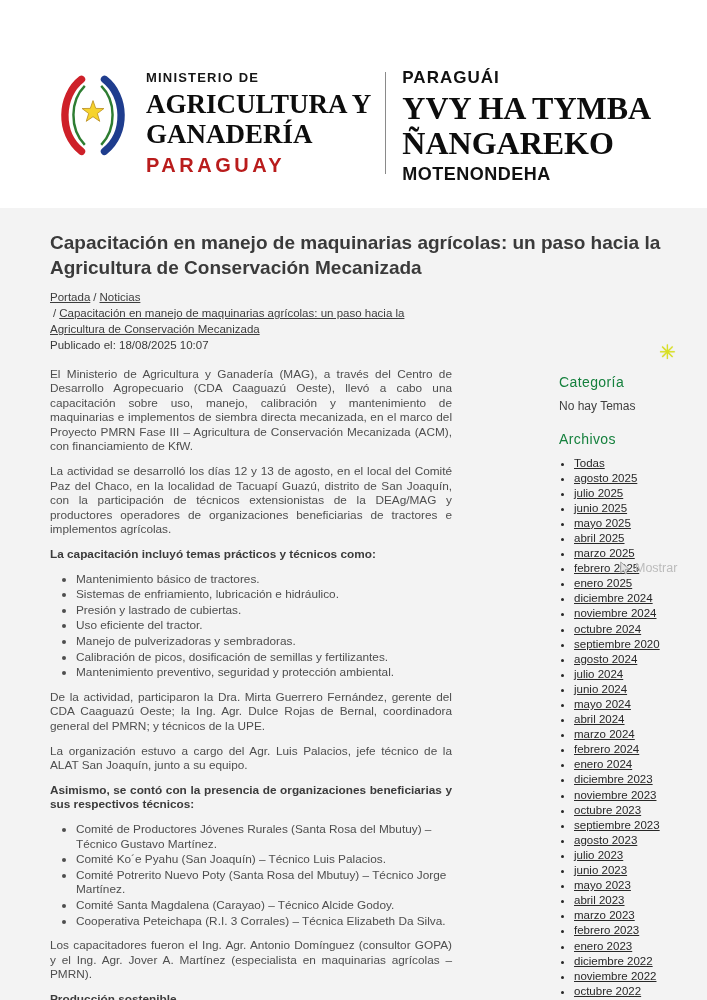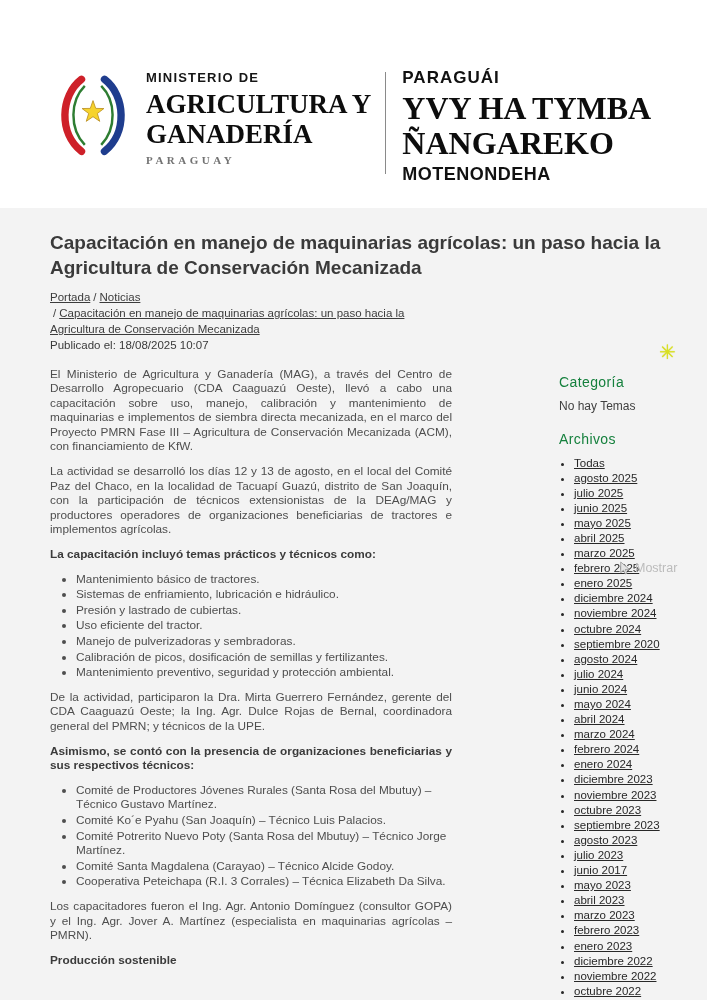--- a/index.html
+++ b/index.html
@@ -6,21 +6,21 @@
   html,body { width:707px; }
   body { font-family:"Liberation Sans", sans-serif; background:#ffffff; }
   .page { position:relative; width:707px; height:1000px; overflow:hidden; background:#f3f3f3;margin-top:36px; }
 
   
   .site-header { background:#ffffff; height:172px; display:flex; align-items:flex-start; padding:30px 0 0 52px; }
   .logo { width:82px; height:102px; margin-right:12px; flex:none; }
   .mag-text { padding-top:4px; }
   .mt-l1 { font-size:13px; font-weight:bold; letter-spacing:1.2px; color:#161616; margin-bottom:4px; }
   .serif-big { font-family:"Liberation Serif", serif; font-size:27px; font-weight:bold; color:#0d0d0d; line-height:1.12; }
-  .mt-l4 { font-size:11px; font-weight:bold; letter-spacing:3.5px; color:#737373; margin-top:5px;font-family:Liberation Serif, serif; }
+  .mt-l4 { font-size:20px; font-weight:bold; letter-spacing:3.5px; color:#b91c1c; margin-top:5px; }
   .header-divider { width:1px; height:102px; background:#8a8a8a; margin:6px 16px 0 14px; flex:none; }
   .gu-text { padding-top:2px; }
   .gu-l1 { font-size:17px; font-weight:bold; letter-spacing:1px; color:#111; margin-bottom:3px; }
   .gu-l2 { font-family:"Liberation Serif", serif; font-size:32px; font-weight:bold; color:#0d0d0d; line-height:1.08; }
   .gu-l4 { font-size:18px; font-weight:bold; letter-spacing:0.5px; color:#111; margin-top:4px; }
 
   
   main { padding:22px 16px 0 50px; }
   .page-title { font-size:19px; font-weight:bold; color:#3a3a3a; line-height:1.33; max-width:625px; margin-bottom:8px; }
   .meta-row { display:flex; justify-content:space-between; align-items:flex-start;flex-direction:column; }
@@ -109,20 +109,21 @@
             <li>Uso eficiente del tractor.</li>
 
             <li>Manejo de pulverizadoras y sembradoras.</li>
 
             <li>Calibración de picos, dosificación de semillas y fertilizantes.</li>
 
             <li>Mantenimiento preventivo, seguridad y protección ambiental.</li>
 
         </ul>
         <p>De la actividad, participaron la Dra. Mirta Guerrero Fernández, gerente del CDA Caaguazú Oeste; la Ing. Agr. Dulce Rojas de Bernal, coordinadora general del PMRN; y técnicos de la UPE.</p>
+        <p>La organización estuvo a cargo del Agr. Luis Palacios, jefe técnico de la ALAT San Joaquín, junto a su equipo.</p>
         <p class="bold">Asimismo, se contó con la presencia de organizaciones beneficiarias y sus respectivos técnicos:</p>
         <ul>
 
             <li>Comité de Productores Jóvenes Rurales (Santa Rosa del Mbutuy) – Técnico Gustavo Martínez.</li>
 
             <li>Comité Ko´e Pyahu (San Joaquín) – Técnico Luis Palacios.</li>
 
             <li>Comité Potrerito Nuevo Poty (Santa Rosa del Mbutuy) – Técnico Jorge Martínez.</li>
 
             <li>Comité Santa Magdalena (Carayao) – Técnico Alcide Godoy.</li>
@@ -187,21 +188,21 @@
             <li><a href="#">noviembre 2023</a></li>
 
             <li><a href="#">octubre 2023</a></li>
 
             <li><a href="#">septiembre 2023</a></li>
 
             <li><a href="#">agosto 2023</a></li>
 
             <li><a href="#">julio 2023</a></li>
 
-            <li><a href="#">junio 2017</a></li>
+            <li><a href="#">junio 2023</a></li>
 
             <li><a href="#">mayo 2023</a></li>
 
             <li><a href="#">abril 2023</a></li>
 
             <li><a href="#">marzo 2023</a></li>
 
             <li><a href="#">febrero 2023</a></li>
 
             <li><a href="#">enero 2023</a></li>

